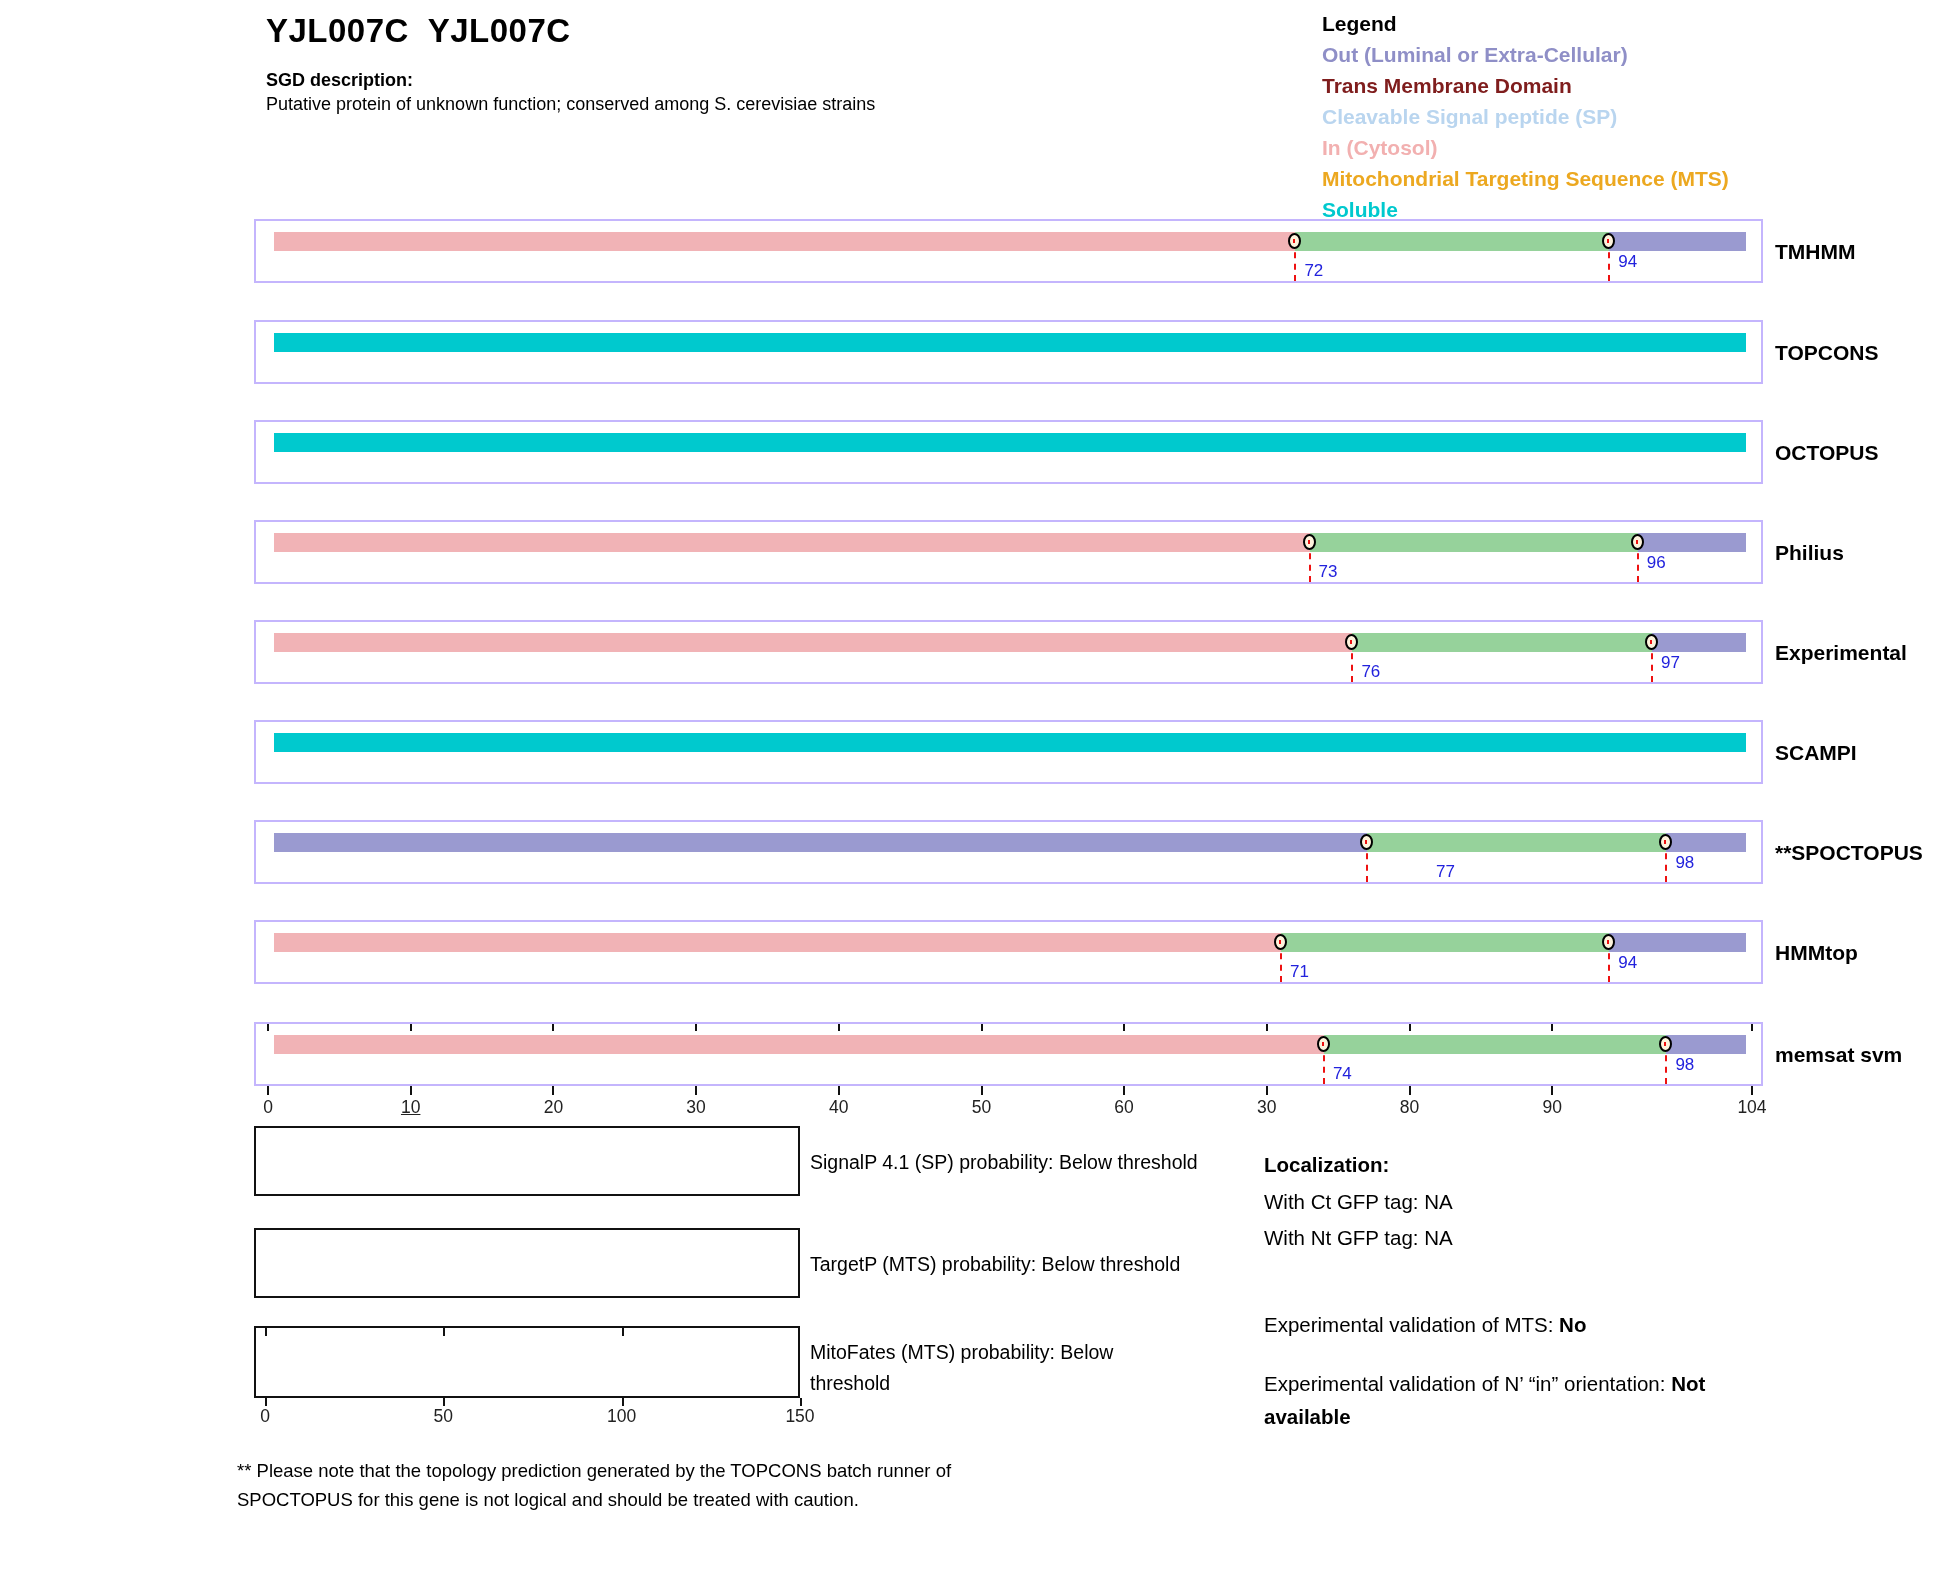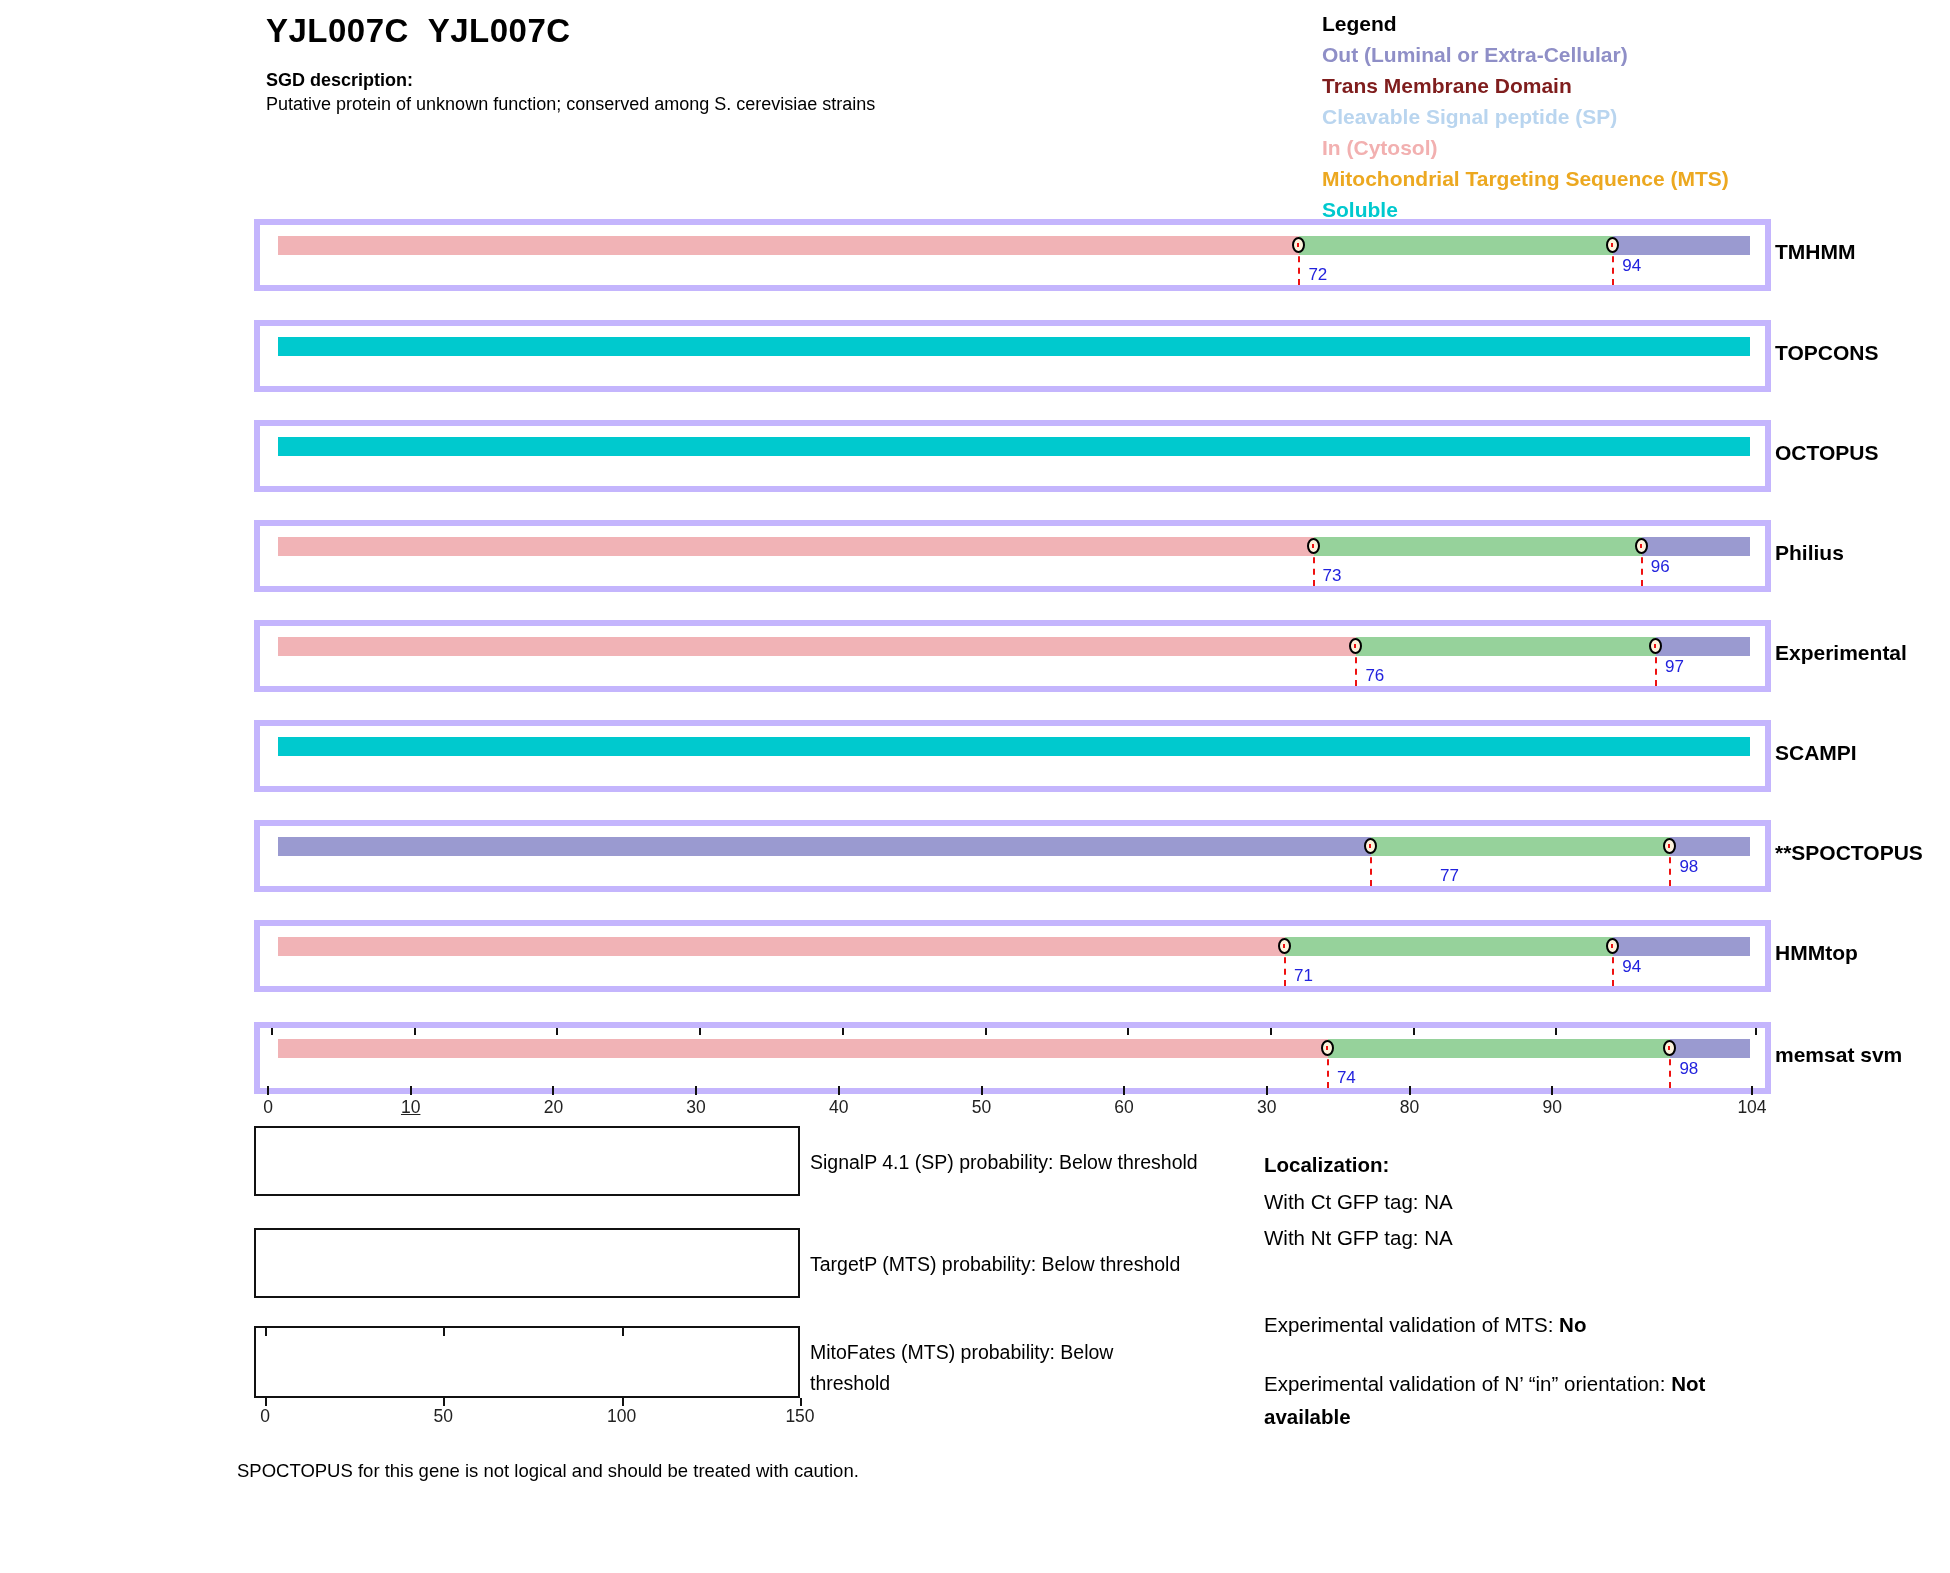--- a/index.html
+++ b/index.html
@@ -7,21 +7,21 @@
         font-family:"Liberation Sans",sans-serif;color:#000;}
   .abs{position:absolute;}
   .b{font-weight:bold;}
   #title{left:266px;top:12px;font-size:33px;font-weight:bold;white-space:pre;letter-spacing:0.5px;text-align:center;}
   #sgd-label{left:266px;top:70px;font-size:18px;font-weight:bold;}
   #sgd-desc{left:266px;top:94px;font-size:18px;}
   #legend{left:1322px;top:8px;line-height:31px;font-size:21px;font-weight:bold;}
   #legend .legend-title{color:#000;}
   .legend-item{white-space:nowrap;}
   .track-row{position:absolute;left:0;width:1950px;height:80px;}
-  .track-box{position:absolute;left:254px;top:0;width:1505px;height:60px;border:6px solid #c4b5fd;background:#fff;}
+  .track-box{position:absolute;left:254px;top:0;width:1505px;height:60px;border:2px solid #c4b5fd;background:#fff;}
   .seg{position:absolute;top:11px;height:19px;}
   .marker-line{position:absolute;top:20px;height:40px;width:0;border-left:2px dashed #ee1111;}
   .marker-circle{position:absolute;top:12px;width:9px;height:12px;border:2px solid #000;border-radius:50%;background:#fdf3dc;}
   .marker-dot{position:absolute;left:3px;top:4px;width:2px;height:4px;background:#ee1111;}
   .marker-num{position:absolute;font-size:17px;color:#2222dd;white-space:nowrap;}
   .marker-num.high{top:31px;}
   .marker-num.low{top:40px;}
   .track-label{position:absolute;left:1775px;top:21px;font-size:21px;font-weight:bold;white-space:nowrap;}
   .tick-top{position:absolute;top:0;width:2px;height:7px;background:#111;}
   .tick-bottom{position:absolute;top:64px;width:2px;height:9px;background:#111;}
@@ -247,15 +247,16 @@
       </div>
     </div>
 
   <div class="loc-line b abs" style="top:1148px;">Localization:</div>
   <div class="loc-line abs" style="top:1185px;">With Ct GFP tag: NA</div>
   <div class="loc-line abs" style="top:1221px;">With Nt GFP tag: NA</div>
   <div class="loc-line abs" style="top:1308px;"><span>Experimental validation of MTS: </span><span class="b">No</span></div>
   <div class="loc-line abs" id="orientation-line" style="top:1367px;"><span>Experimental validation of N’ “in” orientation: </span><span class="b">Not available</span></div>
 
   <div id="footnote" class="abs">
+    <div>** Please note that the topology prediction generated by the TOPCONS batch runner of</div>
     <div>SPOCTOPUS for this gene is not logical and should be treated with caution.</div>
   </div>
 </div>
 
 </body></html>

